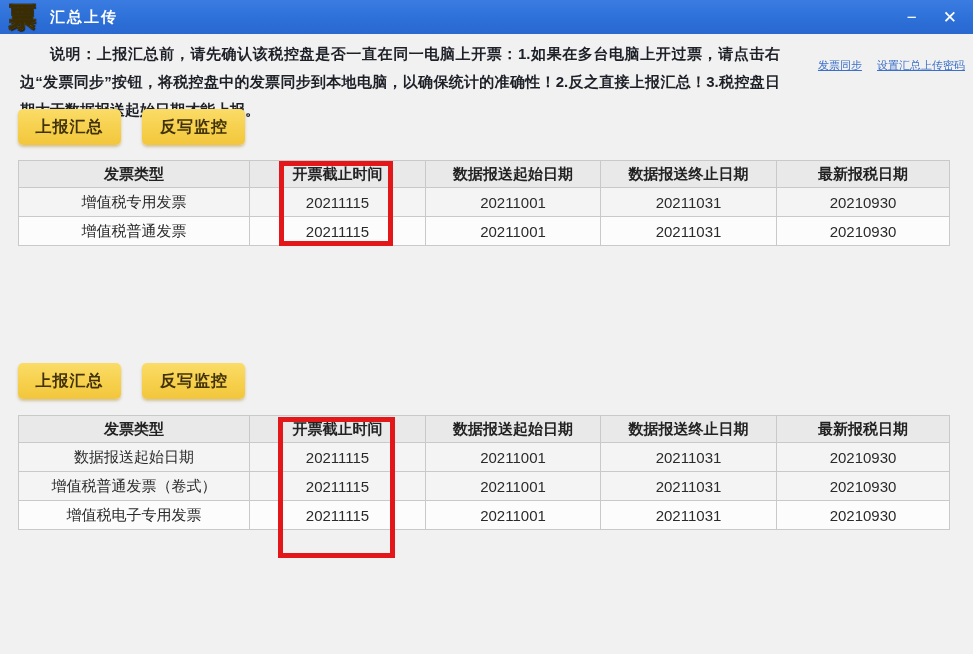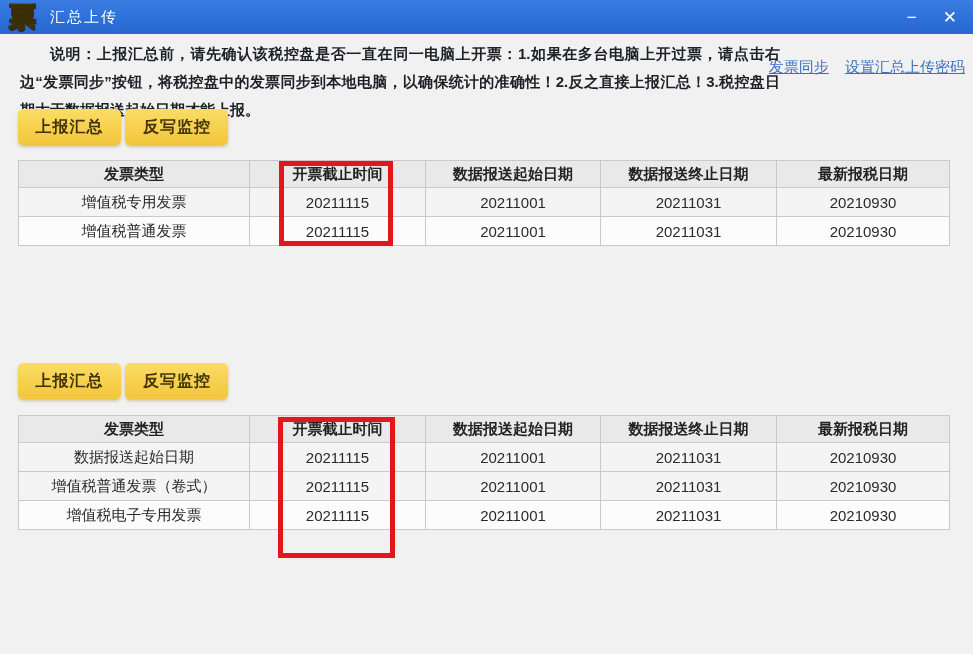--- a/index.html
+++ b/index.html
@@ -29,21 +29,21 @@
     font-weight: bold;
     line-height: 1;
     color: #ffd83a;
     -webkit-text-stroke: 1px #3c2d00;
     text-shadow: -1px -1px 0 #333, 1px -1px 0 #333, -1px 1px 0 #333, 1px 2px 1px #222;
     margin-right: 14px;
   }
   .win-title {
     color: #ffffff;
     font-size: 15px;
-    font-weight: normal;
+    font-weight: bold;
     letter-spacing: 2px;
   }
   .win-controls {
     margin-left: auto;
     display: flex;
     align-items: center;
     gap: 18px;
     color: #ffffff;
   }
   .win-btn {
@@ -64,39 +64,40 @@
     line-height: 28px;
     text-align: justify;
     text-indent: 30px;
     color: #1d2027;
   }
   .links {
     position: absolute;
     top: 58px;
     right: 8px;
     white-space: nowrap;
-    font-size: 15px;
+    font-size: 11px;
   }
   .links a {
     color: #3b6fc8;
     text-decoration: underline;
     margin-left: 12px;
     cursor: pointer;
   }
 
   
   .btn-row { position: absolute; left: 18px; }
   .btn-row-1 { top: 109px; }
   .btn-row-2 { top: 363px; }
   .btn {
     display: inline-block;
     min-width: 103px;
     height: 36px;
     line-height: 36px;
     padding: 0 14px;
+    margin-right: 17px;
     text-align: center;
     background: linear-gradient(180deg, #fbdc67 0%, #f6cf4a 60%, #f2c63c 100%);
     border: none;
     border-radius: 5px;
     box-shadow: 0 2px 3px rgba(150, 110, 0, 0.35);
     font-family: inherit;
     font-size: 16px;
     font-weight: bold;
     color: #41320a;
     letter-spacing: 1px;

